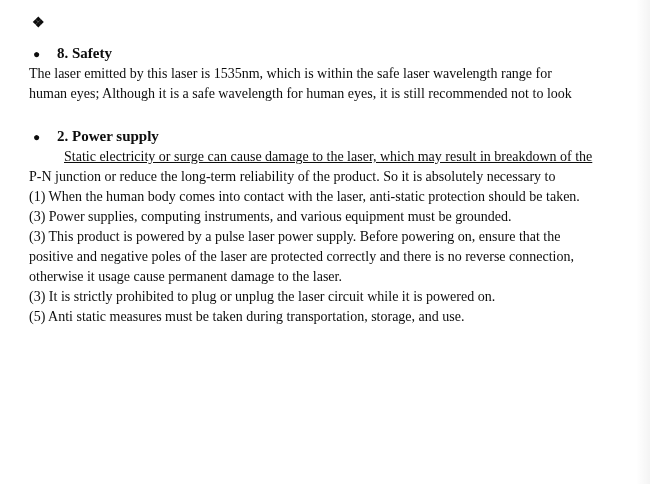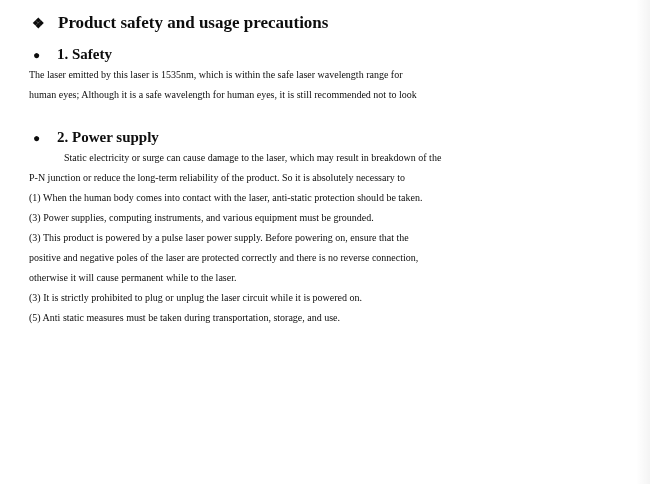--- a/index.html
+++ b/index.html
@@ -44,68 +44,67 @@
   }
   .section-heading .bullet {
     width: 24px;
     font-size: 12px;
     flex: 0 0 auto;
   }
   .heading-1 { margin-top: 8px; }
   .heading-2 { margin-top: 22px; }
   
   .body-lines {
-    font-size: 10px;
+    font-size: 14px;
     line-height: 20px;
     white-space: nowrap;
   }
   .line { height: 20px; }
-  .line.indent-first { padding-left: 35px; }
+  .line.indent-first { padding-left: 35px; text-decoration: underline; }
   
   .edge-shadow {
     position: absolute;
     top: 0;
     right: 0;
     width: 14px;
     height: 100%;
     background: linear-gradient(to right, rgba(0,0,0,0), rgba(0,0,0,0.045));
     pointer-events: none;
   }
 </style>
 </head>
 <body>
 
 <div class="page">
   <div class="content">
 
     <div class="doc-title">
       <span class="title-marker">❖</span>
-      <span>Product safety and usage precautions</span>
     </div>
 
     <div class="section-heading heading-1">
       <span class="bullet">●</span>
-      <span>1. Safety</span>
+      <span>8. Safety</span>
     </div>
     <div class="body-lines">
       <div class="line">The laser emitted by this laser is 1535nm, which is within the safe laser wavelength range for</div>
       <div class="line">human eyes; Although it is a safe wavelength for human eyes, it is still recommended not to look</div>
     </div>
 
     <div class="section-heading heading-2">
       <span class="bullet">●</span>
       <span>2. Power supply</span>
     </div>
     <div class="body-lines">
       <div class="line indent-first">Static electricity or surge can cause damage to the laser, which may result in breakdown of the</div>
       <div class="line">P-N junction or reduce the long-term reliability of the product. So it is absolutely necessary to</div>
       <div class="line">(1) When the human body comes into contact with the laser, anti-static protection should be taken.</div>
       <div class="line">(3) Power supplies, computing instruments, and various equipment must be grounded.</div>
       <div class="line">(3) This product is powered by a pulse laser power supply. Before powering on, ensure that the</div>
       <div class="line">positive and negative poles of the laser are protected correctly and there is no reverse connection,</div>
-      <div class="line">otherwise it will cause permanent while to the laser.</div>
+      <div class="line">otherwise it usage cause permanent damage to the laser.</div>
       <div class="line">(3) It is strictly prohibited to plug or unplug the laser circuit while it is powered on.</div>
       <div class="line">(5) Anti static measures must be taken during transportation, storage, and use.</div>
     </div>
 
   </div>
   <div class="edge-shadow"></div>
 </div>
 
 </body></html>

